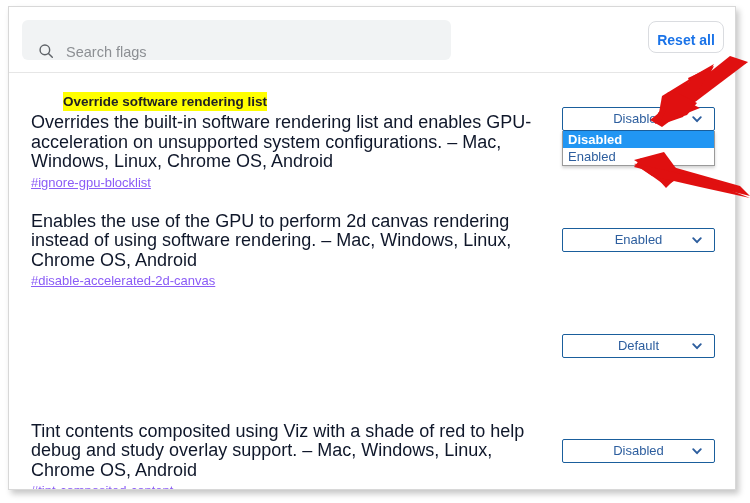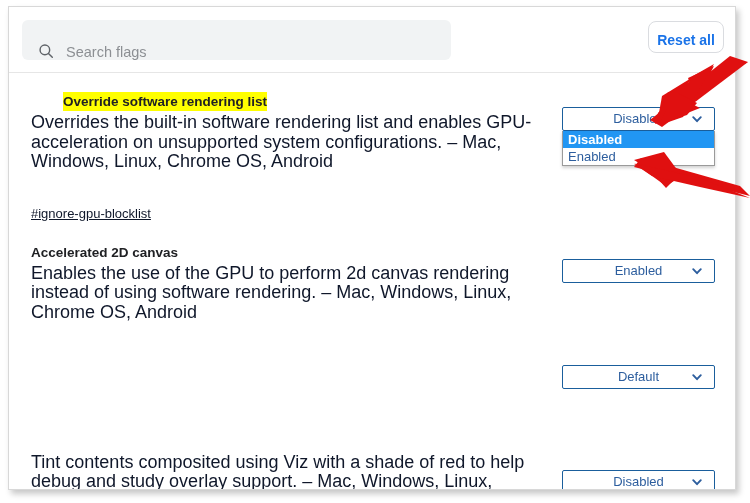--- a/index.html
+++ b/index.html
@@ -130,25 +130,24 @@
   .flag-desc {
     font-size: 18px;
     color: #0f172a;
     line-height: 19.5px;
     margin: 0 0 1px 0;
     max-width: 522px;
   }
 
   .flag-id {
     font-size: 13px;
-    color: #0f172a;
+    color: #8b5cf6;
     text-decoration: underline;
     line-height: 20px;
     display: inline-block;
-    margin-top: 31px;
   }
 
   
   .flag-select {
     position: absolute;
     right: 20px;
     width: 153px;
     height: 24px;
     border: 1px solid #1a5e9c;
     background: #ffffff;
@@ -248,22 +247,22 @@
         </div>
 
         <div class="dropdown-open" style="top:48px; right:20px;">
           <div class="opt selected">Disabled</div>
           <div class="opt">Enabled</div>
         </div>
       </div>
 
       <div class="flag-row" style="min-height:104px;">
         <div class="flag-text">
-          <div class="flag-title">Accelerated 2D canvas</div>
           <div class="flag-desc">Enables the use of the GPU to perform 2d canvas rendering instead of using software rendering. – Mac, Windows, Linux, Chrome OS, Android</div>
+          <a class="flag-id" href="#">#disable-accelerated-2d-canvas</a>
         </div>
 
         <div class="flag-select" style="top:25px;">
           <span class="sel-label">Enabled</span>
           <svg class="chev" viewBox="0 0 12 12">
             <path d="M2.2 4.2 L6 8.2 L9.8 4.2" fill="none" stroke="#2d5e9e" stroke-width="1.9" stroke-linecap="round" stroke-linejoin="round"></path>
           </svg>
         </div>
       </div>
 

